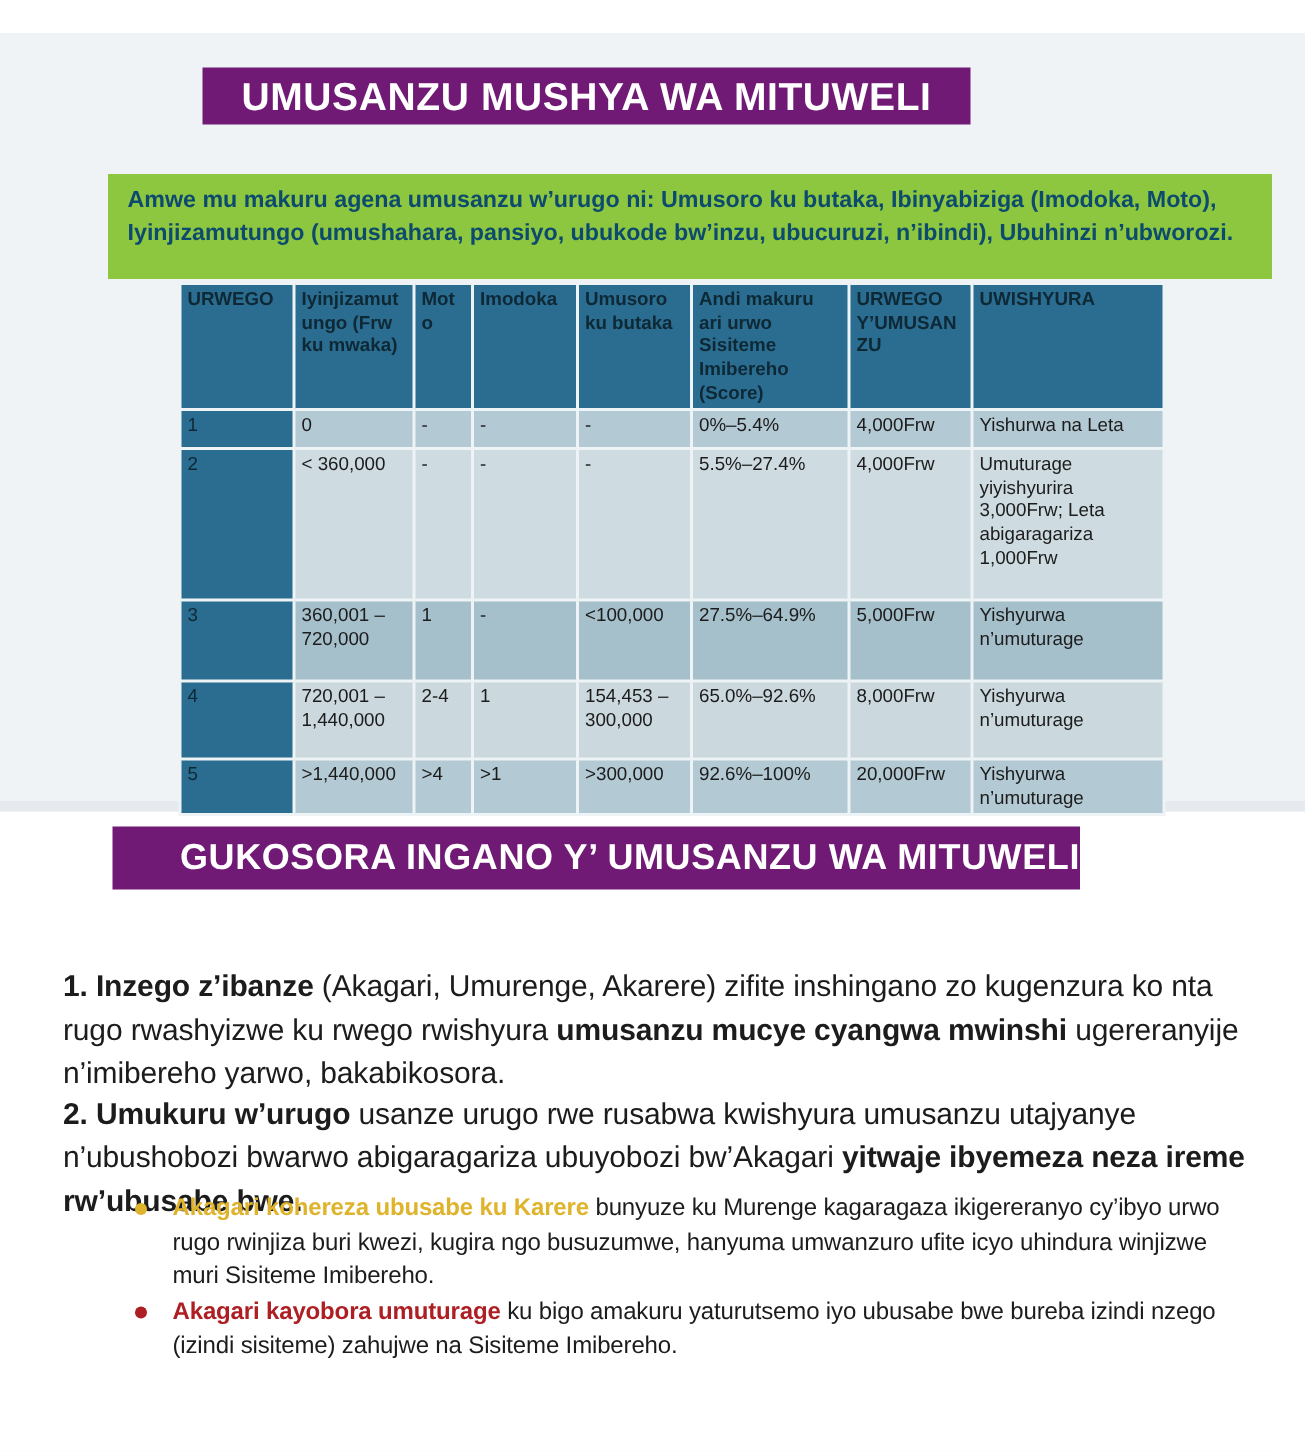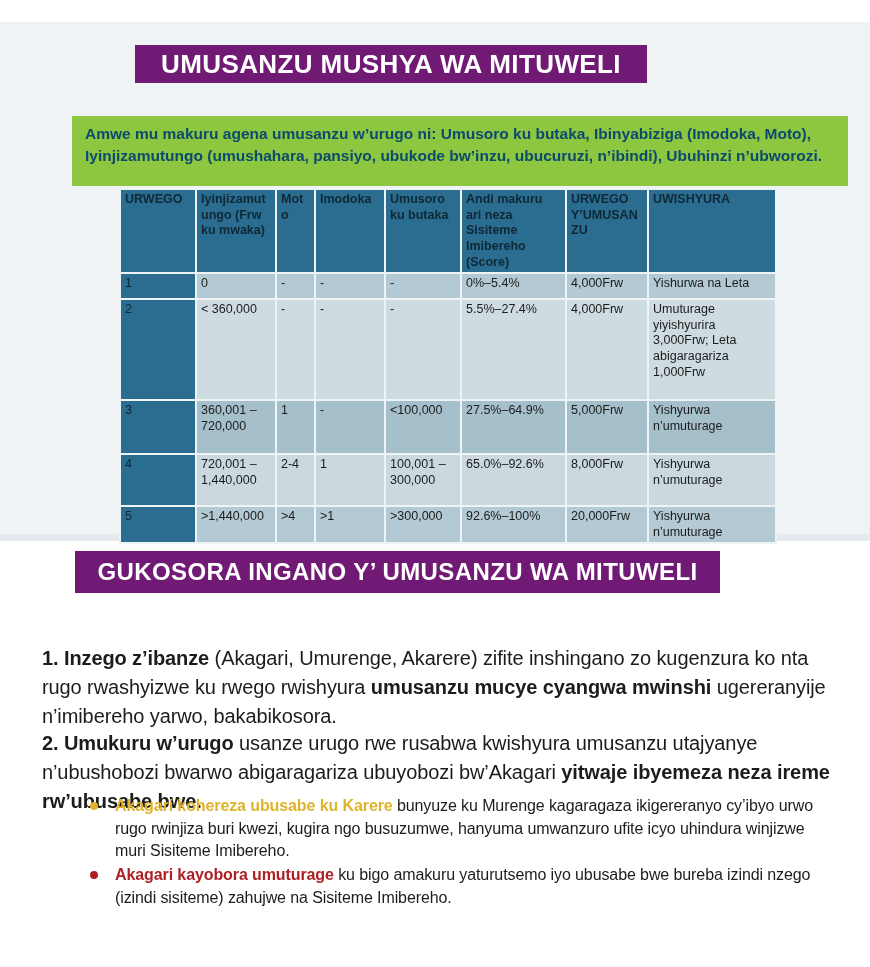--- a/index.html
+++ b/index.html
@@ -1,21 +1,21 @@
 <!DOCTYPE html>
 <html><head>
 <meta charset="utf-8">
 <style>
   html,body{margin:0;padding:0;background:#ffffff;}
   body{width:870px;height:967px;position:relative;font-family:"Liberation Sans","DejaVu Sans",sans-serif;color:#1c1c1c;}
   .abs{position:absolute;}
   .top-section{left:0;top:22px;width:870px;height:512px;background:#f0f3f6;border-bottom:7px solid #e6eaee;}
   .banner{background:#701a75;color:#ffffff;font-weight:bold;display:flex;align-items:center;justify-content:center;letter-spacing:0.4px;white-space:nowrap;}
   .banner1{left:135px;top:45px;width:512px;height:38px;font-size:26px;}
-  .banner2{left:75px;top:551px;width:645px;height:42px;font-size:24px;}
+  .banner2{left:75px;top:551px;width:645px;height:42px;font-size:24px;justify-content:flex-end;}
   .intro-box{left:72px;top:116px;width:776px;height:70px;background:#8dc63f;padding:7px 13px;box-sizing:border-box;font-size:15.5px;font-weight:bold;color:#0c4a6e;line-height:1.42;}
   .table-wrap{left:100px;top:188px;margin-left:19px;}
   table{border-collapse:collapse;table-layout:fixed;width:656px;}
   th,td{border:2px solid #eef3f5;padding:2px 4px;vertical-align:top;text-align:left;font-size:12.5px;line-height:1.25;overflow-wrap:break-word;}
   thead th{background:#2a6d90;color:#0e2835;font-weight:bold;height:68px;}
   td.level{background:#2a6d90;color:#0e2835;}
   tbody tr:nth-child(1) td{height:20px;}
   tbody tr:nth-child(2) td{height:95px;}
   tbody tr:nth-child(3) td{height:48px;}
   tbody tr:nth-child(4) td{height:46px;}
@@ -55,21 +55,21 @@
         <col style="width:82px">
         <col style="width:128px">
     </colgroup>
     <thead>
       <tr>
         <th>URWEGO</th>
         <th>Iyinjizamutungo (Frw ku mwaka)</th>
         <th>Moto</th>
         <th>Imodoka</th>
         <th>Umusoro ku butaka</th>
-        <th>Andi makuru ari neza Sisiteme Imibereho (Score)</th>
+        <th>Andi makuru ari urwo Sisiteme Imibereho (Score)</th>
         <th>URWEGO Y’UMUSANZU</th>
         <th>UWISHYURA</th>
       </tr>
     </thead>
     <tbody>
       <tr style="background: rgb(179, 201, 211);">
         <td class="level">1</td>
         <td>0</td>
         <td>-</td>
         <td>-</td>
@@ -96,21 +96,21 @@
         <td>&lt;100,000</td>
         <td>27.5%–64.9%</td>
         <td>5,000Frw</td>
         <td>Yishyurwa n’umuturage</td>
       </tr>
       <tr style="background: rgb(203, 216, 222);">
         <td class="level">4</td>
         <td>720,001 – 1,440,000</td>
         <td>2-4</td>
         <td>1</td>
-        <td>100,001 – 300,000</td>
+        <td>154,453 – 300,000</td>
         <td>65.0%–92.6%</td>
         <td>8,000Frw</td>
         <td>Yishyurwa n’umuturage</td>
       </tr>
       <tr style="background: rgb(179, 201, 211);">
         <td class="level">5</td>
         <td>&gt;1,440,000</td>
         <td>&gt;4</td>
         <td>&gt;1</td>
         <td>&gt;300,000</td>

